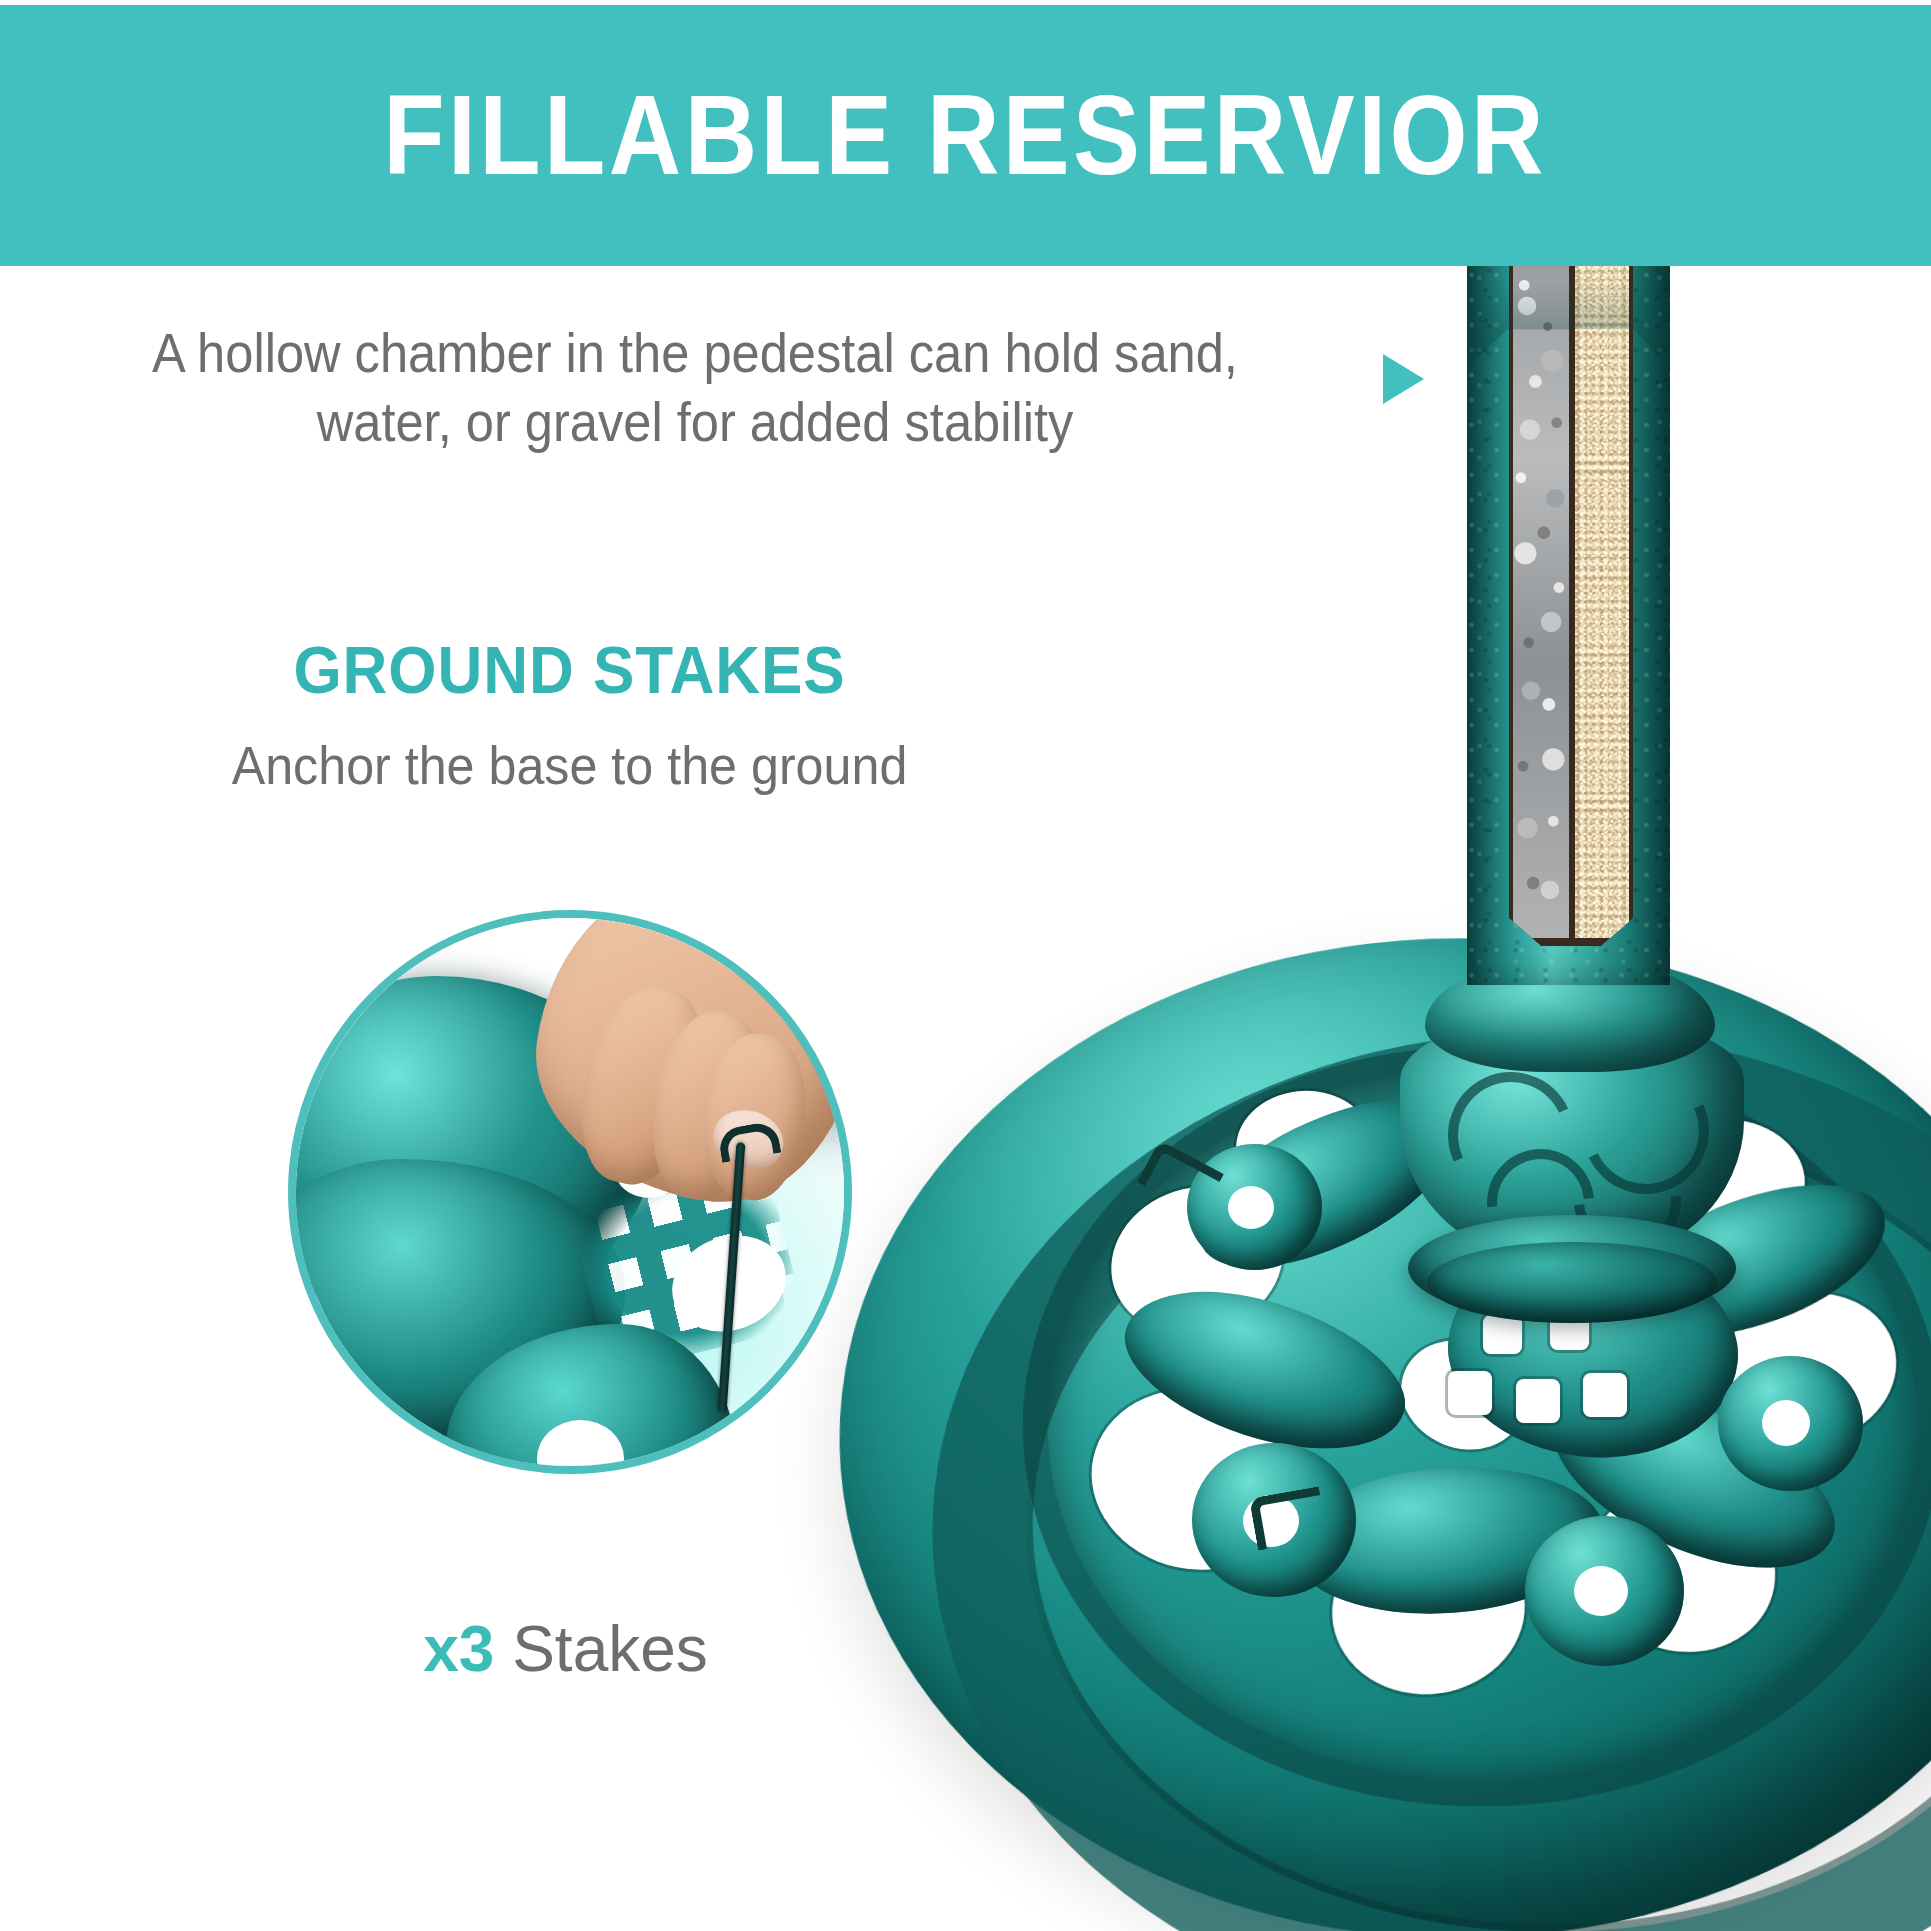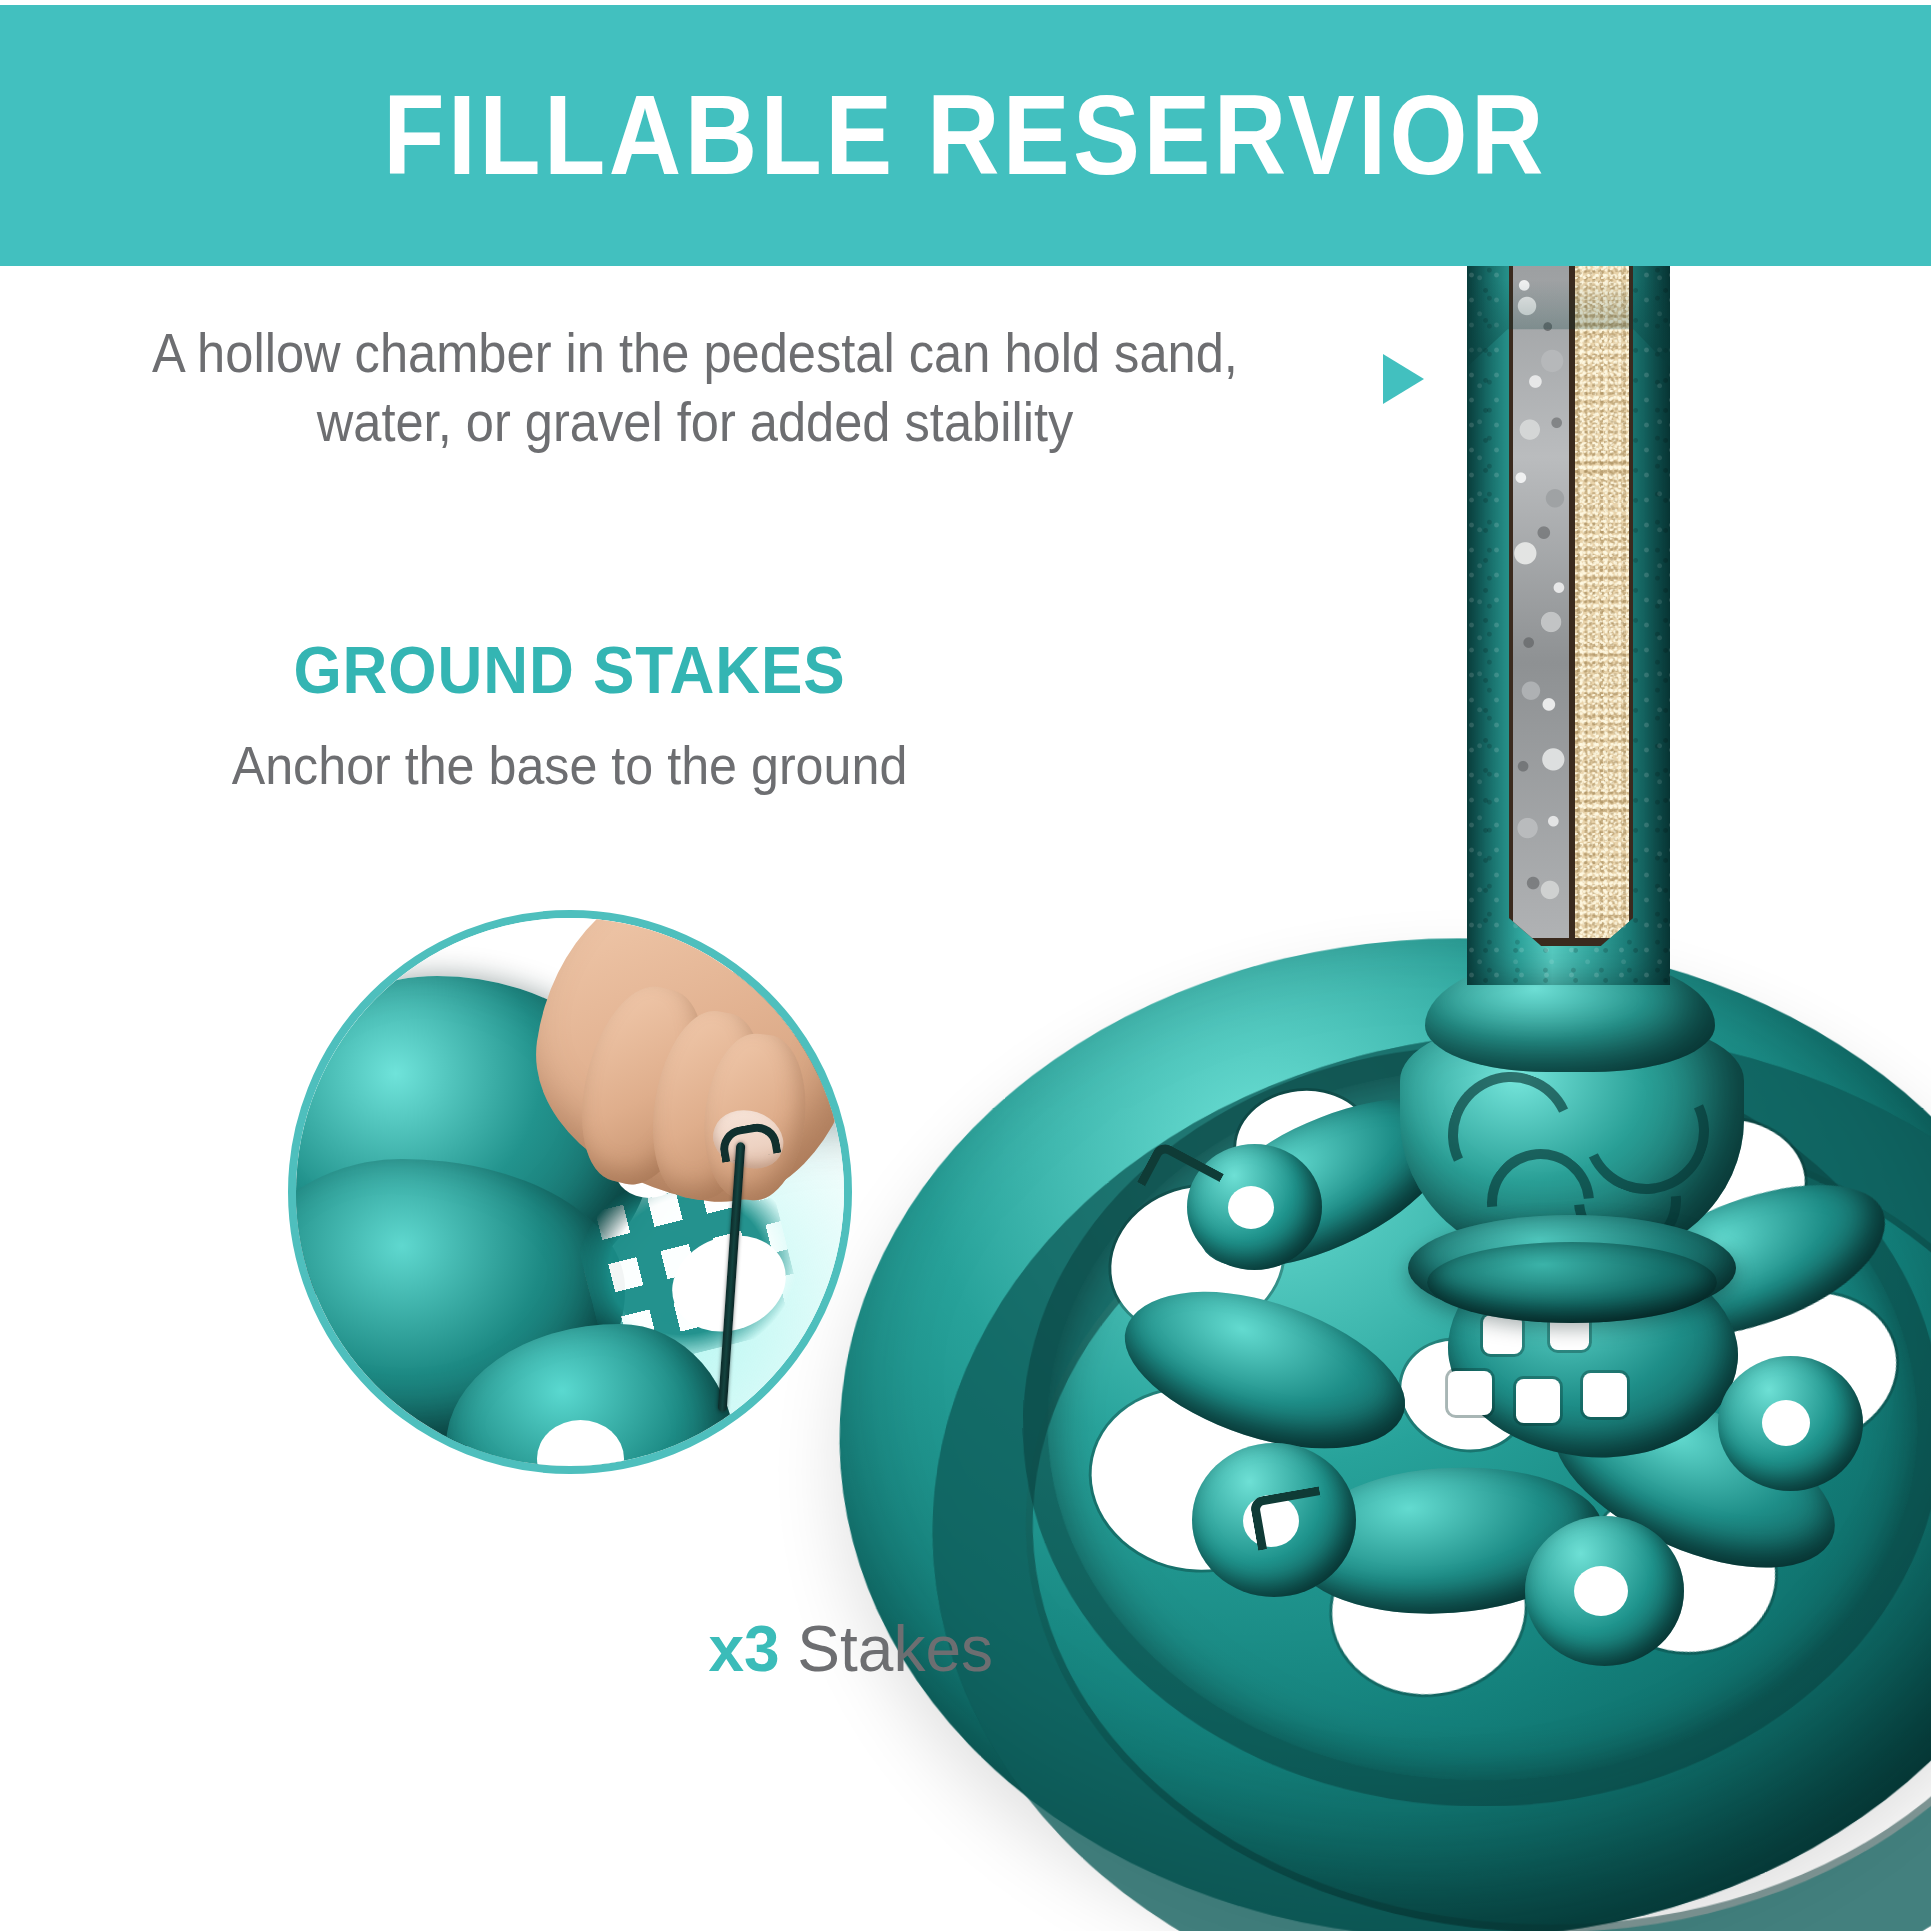--- a/index.html
+++ b/index.html
@@ -195,22 +195,22 @@
     box-shadow:0 0 3.9px rgba(0,0,0,.5);
   }
   #inset-stake-hook{
     position:absolute;left:423px;top:207px;width:44px;height:25px;
     border:8.7px solid #10302e;border-bottom:none;border-radius:23px 23px 0 0;
     transform:rotate(-10deg);
   }
 
   
   #stakes-count{
-    position:absolute;left:124px;top:1612px;width:869px;
-    text-align:right;z-index:30;
+    position:absolute;left:131px;top:1612px;width:869px;
+    text-align:center;z-index:30;
     white-space:nowrap;
   }
   #stakes-count-num{
     color:#3bbcb9;font-size:64px;font-weight:700;
     font-family:"Liberation Sans", sans-serif;
   }
   #stakes-count-label{
     color:#6d6e71;font-size:64px;font-weight:400;
     font-family:"Liberation Sans", sans-serif;
   }

